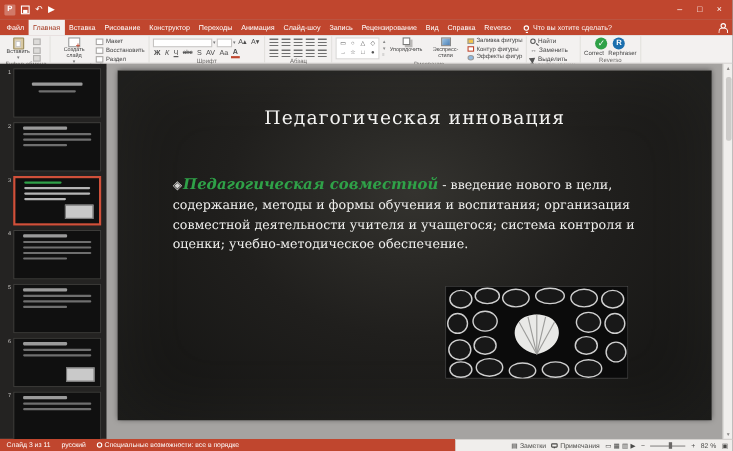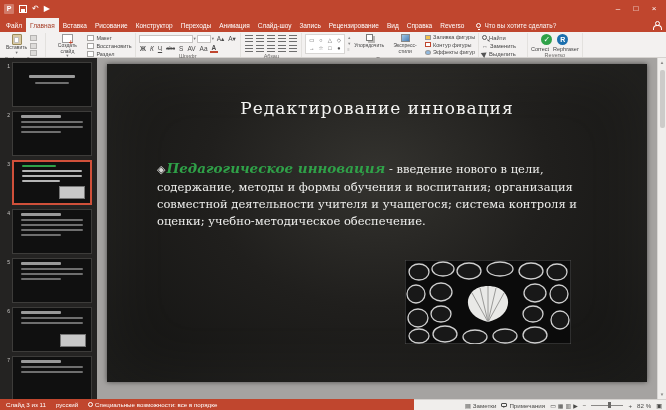--- a/index.html
+++ b/index.html
@@ -396,23 +396,23 @@
           <div class="tl thick short"></div>
             <div class="tl"></div>
             <div class="tl"></div>
         </div>
       </div>
     </div>
   </div>
 
   <div class="canvas">
     <div class="slide">
-      <div class="slide-title">Редактирование инновация</div>
+      <div class="slide-title">Педагогическая инновация</div>
       <div class="slide-body">
-        <span class="bullet">◈</span><span class="term">Педагогическое инновация</span><span> - введение нового в цели, содержание, методы и формы обучения и воспитания; организация совместной деятельности учителя и учащегося; система контроля и оценки; учебно-методическое обеспечение.</span>
+        <span class="bullet">◈</span><span class="term">Педагогическая совместной</span><span> - введение нового в цели, содержание, методы и формы обучения и воспитания; организация совместной деятельности учителя и учащегося; система контроля и оценки; учебно-методическое обеспечение.</span>
       </div>
       <div class="slide-image">
         <svg viewBox="0 0 166 84" width="166" height="84">
           <rect width="166" height="84" fill="#0b0b0b" stroke="#555" stroke-width="1"></rect>
           <g fill="#181818" stroke="#cfcfcf" stroke-width="1.3">
             <ellipse cx="14" cy="12" rx="10" ry="8"></ellipse>
               <ellipse cx="38" cy="9" rx="11" ry="7"></ellipse>
             <ellipse cx="64" cy="11" rx="12" ry="8"></ellipse>
               <ellipse cx="95" cy="9" rx="13" ry="7"></ellipse>
             <ellipse cx="126" cy="11" rx="12" ry="8"></ellipse>

